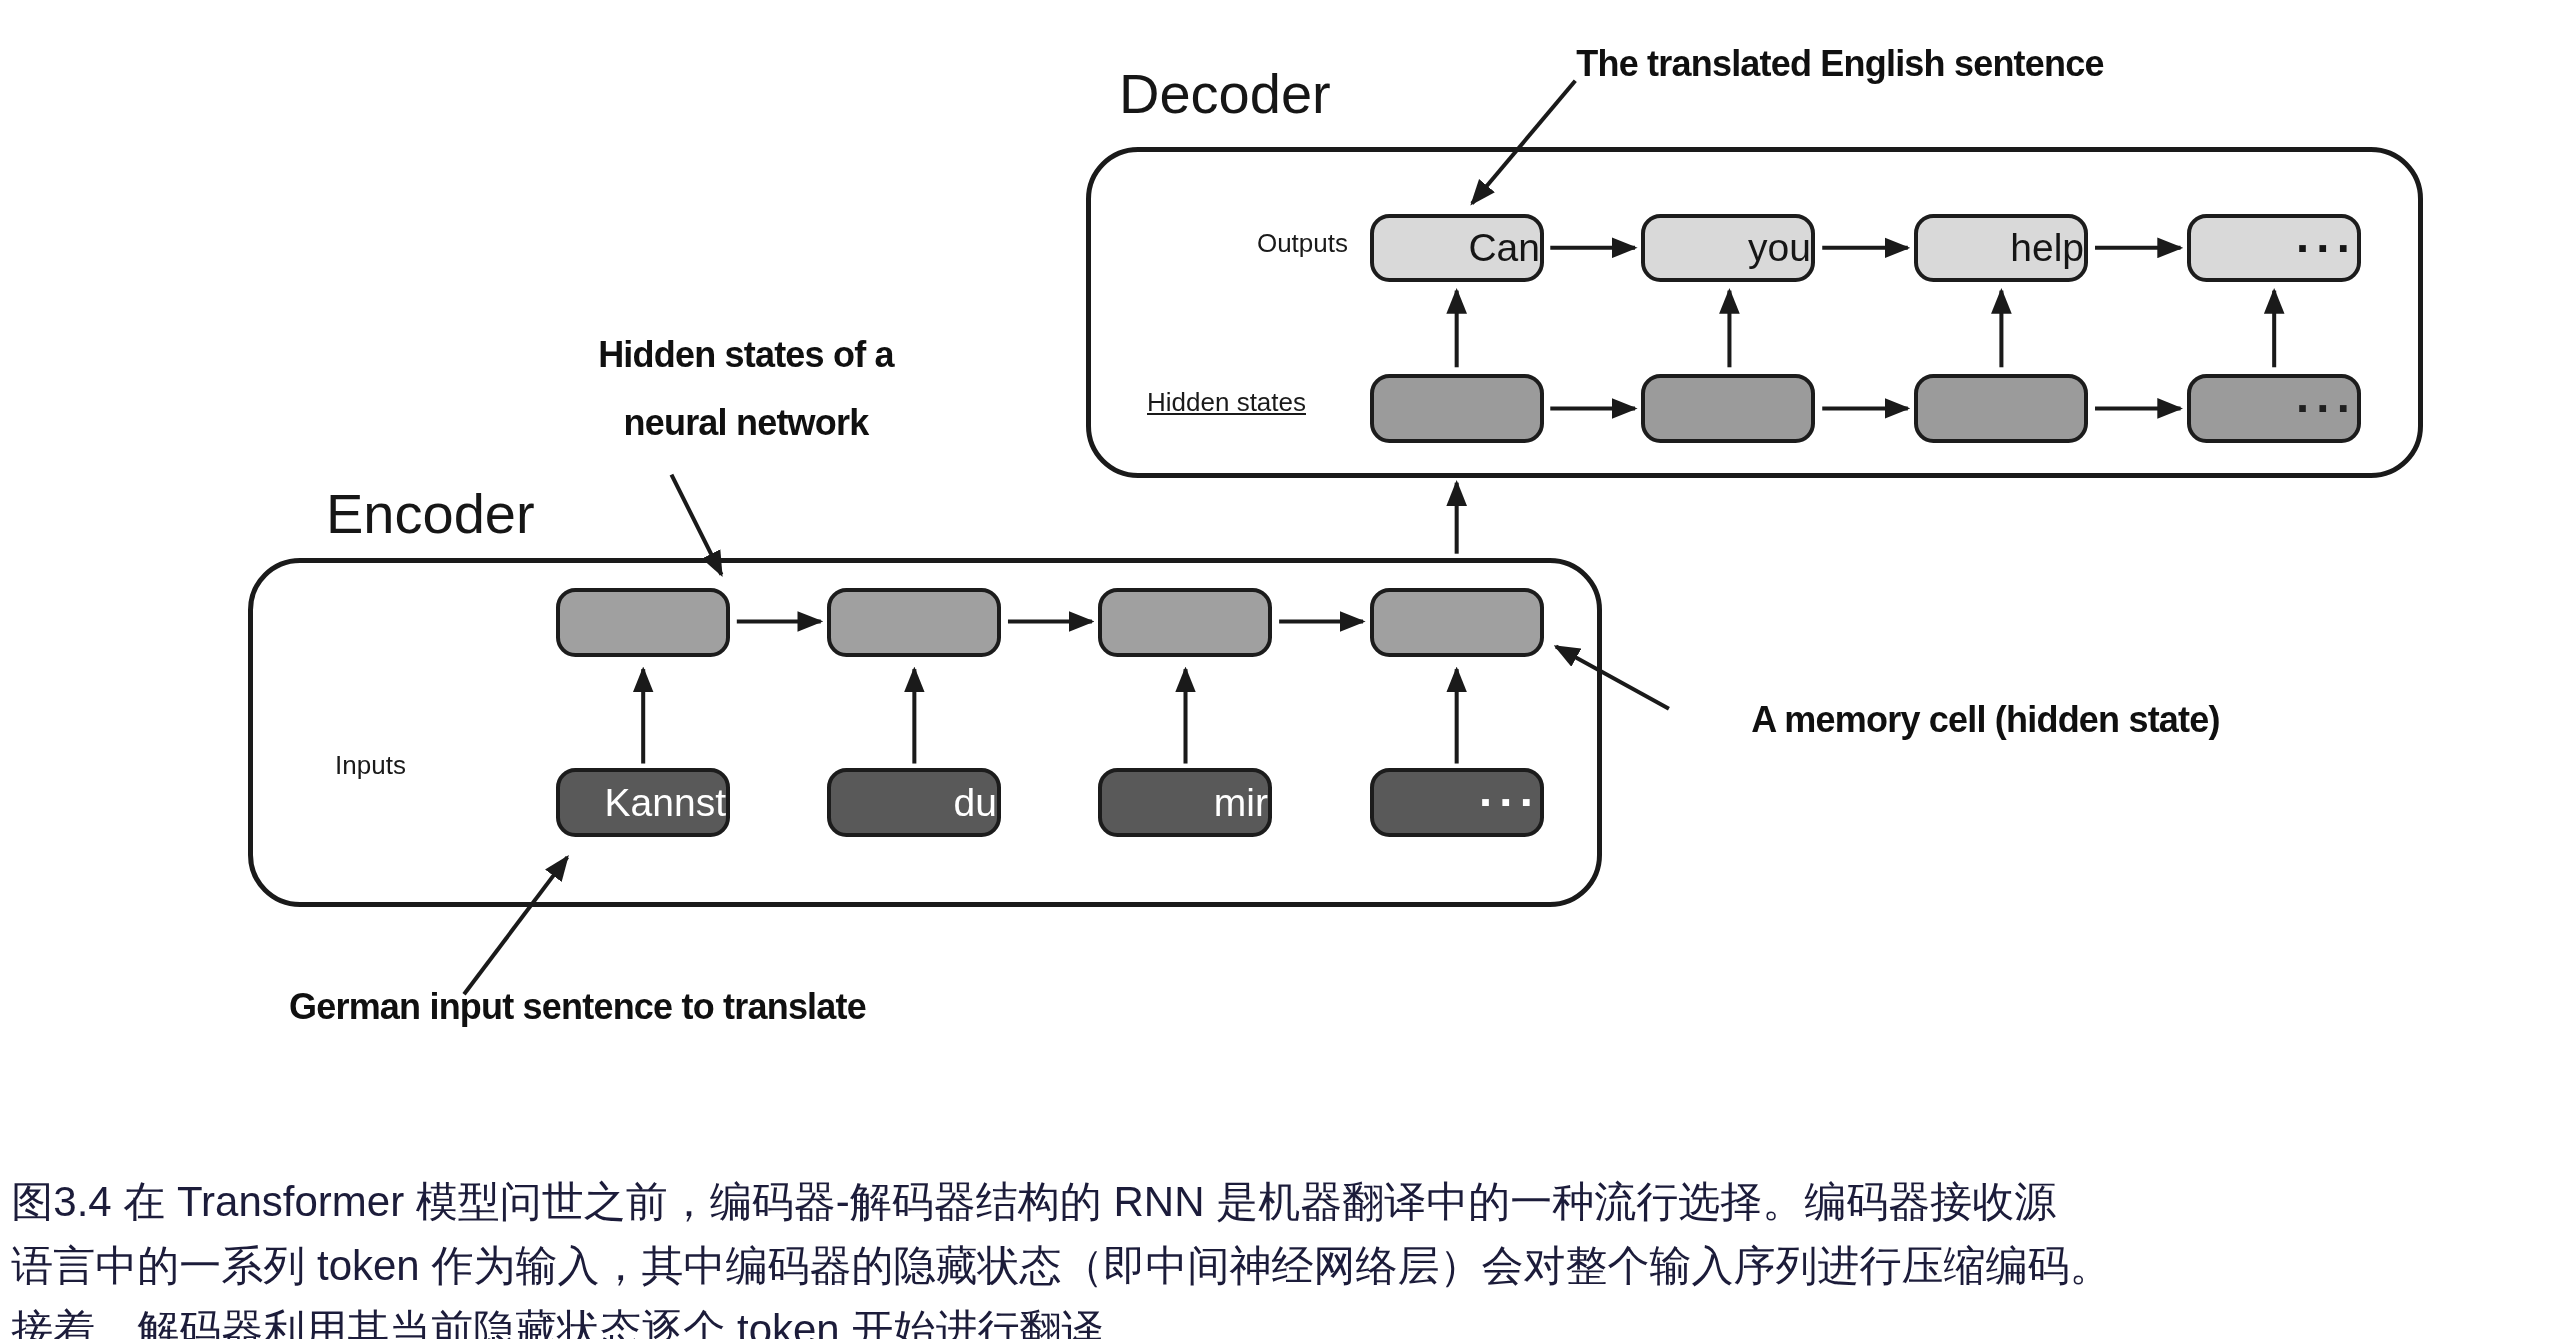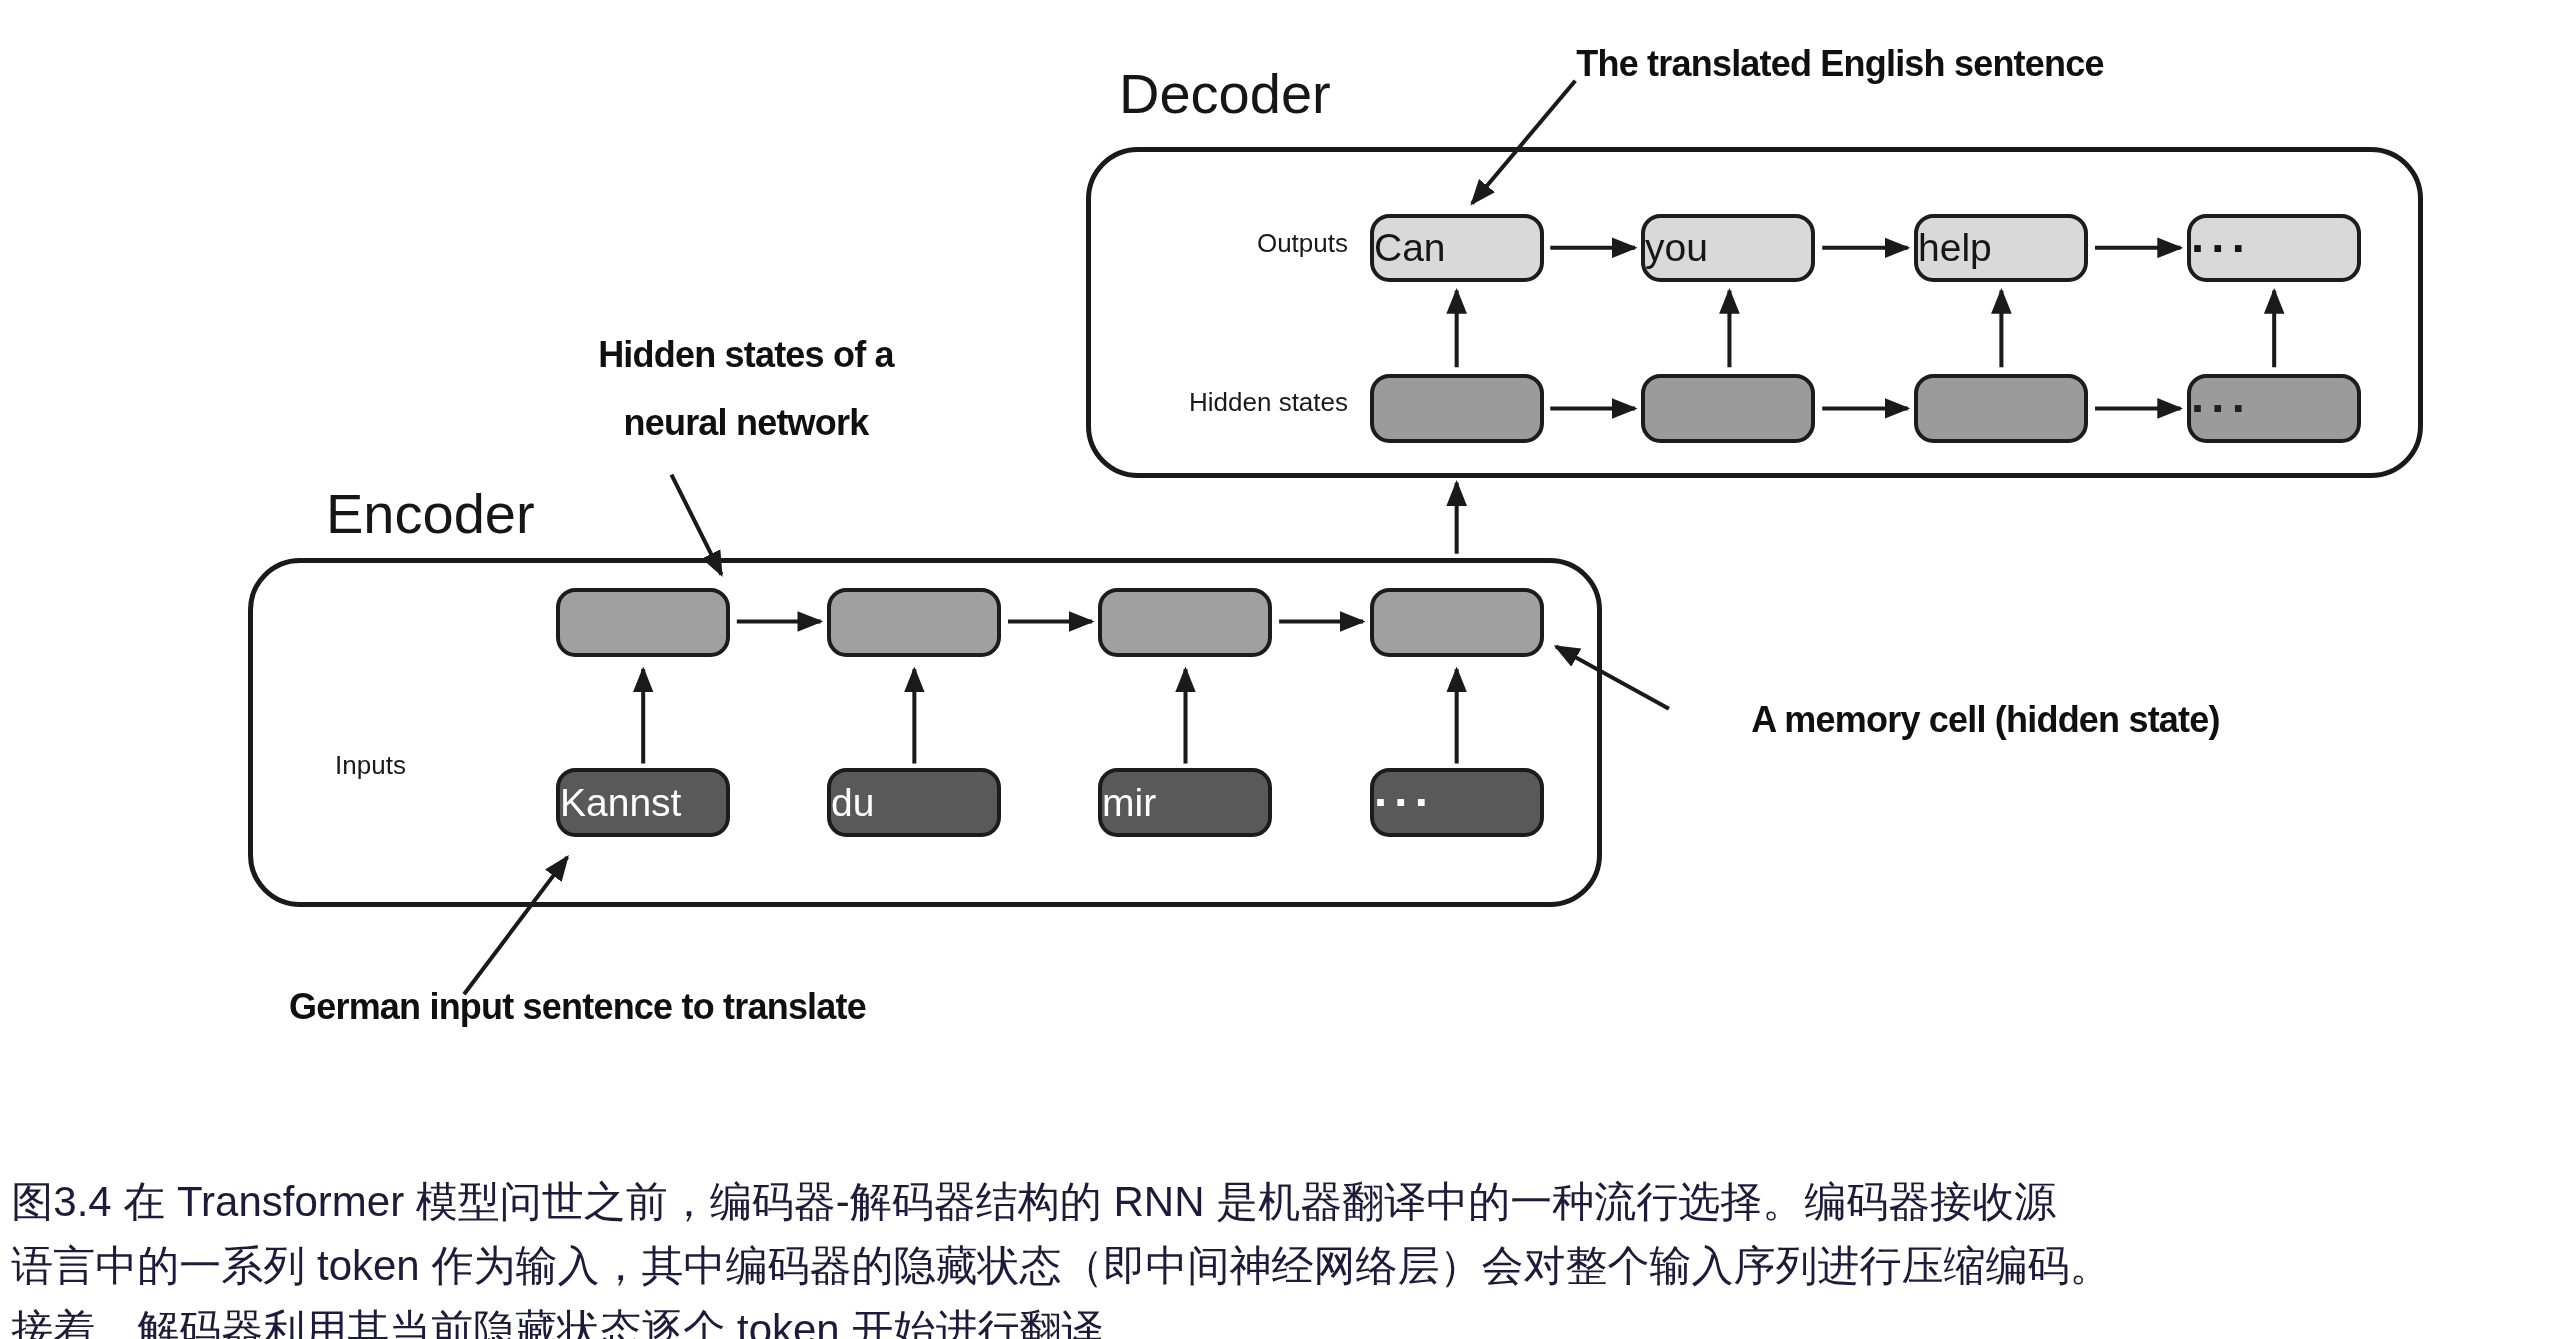--- a/index.html
+++ b/index.html
@@ -9,21 +9,21 @@
   .svg-overlay{position:absolute;left:0;top:0;width:2576px;height:1130px;pointer-events:none;}
 
   .container-box{position:absolute;border:5.6px solid #1a1a1a;border-radius:52px;background:transparent;}
   .dec-container{left:1086px;top:147px;width:1327px;height:321px;}
   .enc-container{left:248px;top:558px;width:1344px;height:339px;}
 
   .big-title{position:absolute;font-size:56px;color:#161616;letter-spacing:0px;}
   .row-label{position:absolute;font-size:26px;color:#1a1a1a;text-align:right;}
 
   .box{position:absolute;width:174px;box-sizing:border-box;border:4.8px solid #1c1c1c;
-       border-radius:19.4px;display:flex;align-items:center;justify-content:flex-start;
+       border-radius:19.4px;display:flex;align-items:center;justify-content:flex-end;
        font-size:39px;}
   .box.output{height:68px;top:214px;background:#d9d9d9;color:#161616;}
   .box.dhidden{height:69px;top:374px;background:#9b9b9b;color:#1f1f1f;}
   .box.ehidden{height:69px;top:588px;background:#a0a0a0;}
   .box.input{height:69px;top:768px;background:#595959;color:#ffffff;}
 
   .dots{font-weight:700;font-size:47px;letter-spacing:7.3px;transform:translateY(-13px);}
 
   .annotation{position:absolute;font-weight:700;font-size:36px;color:#101010;
               letter-spacing:-0.8px;text-align:center;}
@@ -82,21 +82,21 @@
   <div class="annotation" style="left:500px;top:334px;width:492px;">Hidden states of a</div>
 
   <div class="annotation" style="left:1679px;top:699px;width:613px;">A memory cell (hidden state)</div>
 
   <div class="annotation" style="left:289px;top:986px;width:686px;text-align:left;">German input sentence to translate</div>
 
   <div class="big-title" style="left:1119px;top:61px;">Decoder</div>
   <div class="container-box dec-container"></div>
 
   <div class="row-label" style="left:1057px;top:228px;width:291px;">Outputs</div>
-  <div class="row-label" style="left:1057px;top:387px;width:291px;">Hidden states</div>
+  <div class="row-label" style="left:1015px;top:387px;width:291px;text-decoration:underline;">Hidden states</div>
 
   <div class="box output" style="left:1370px;">
     <span>Can</span>
     </div>
   <div class="box output" style="left:1641px;">
     <span>you</span>
     </div>
   <div class="box output" style="left:1914px;">
     <span>help</span>
     </div>

